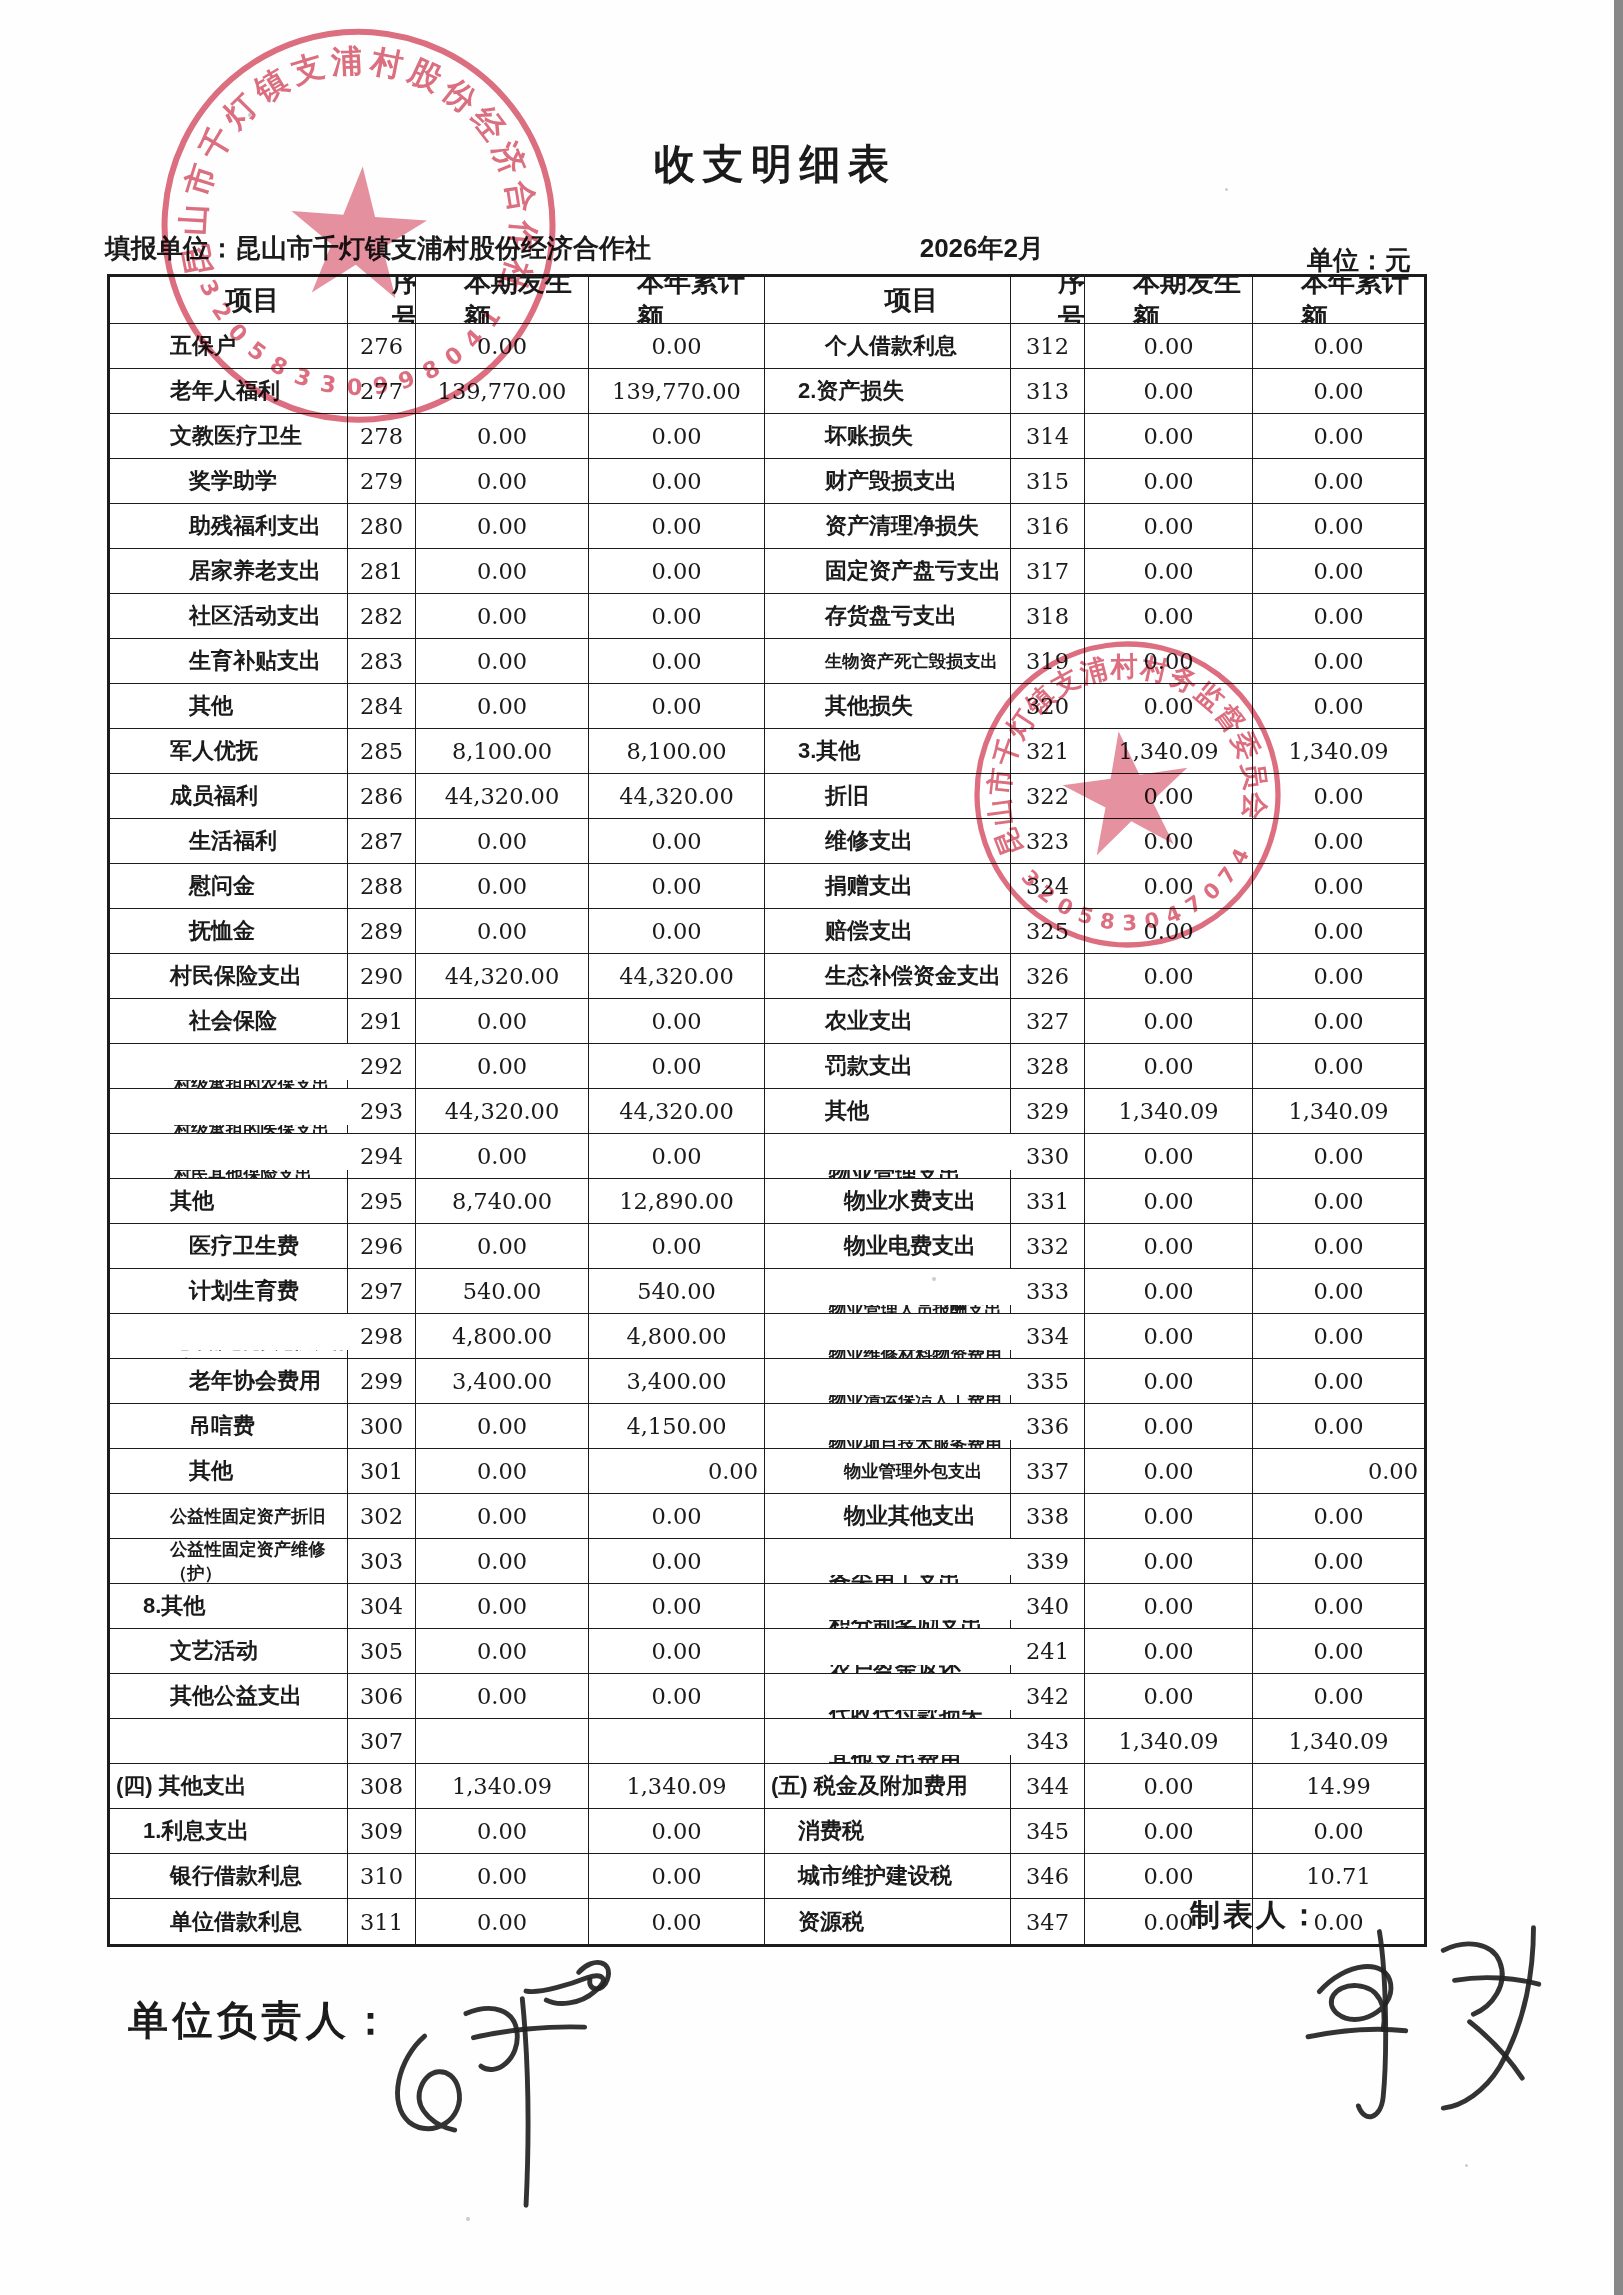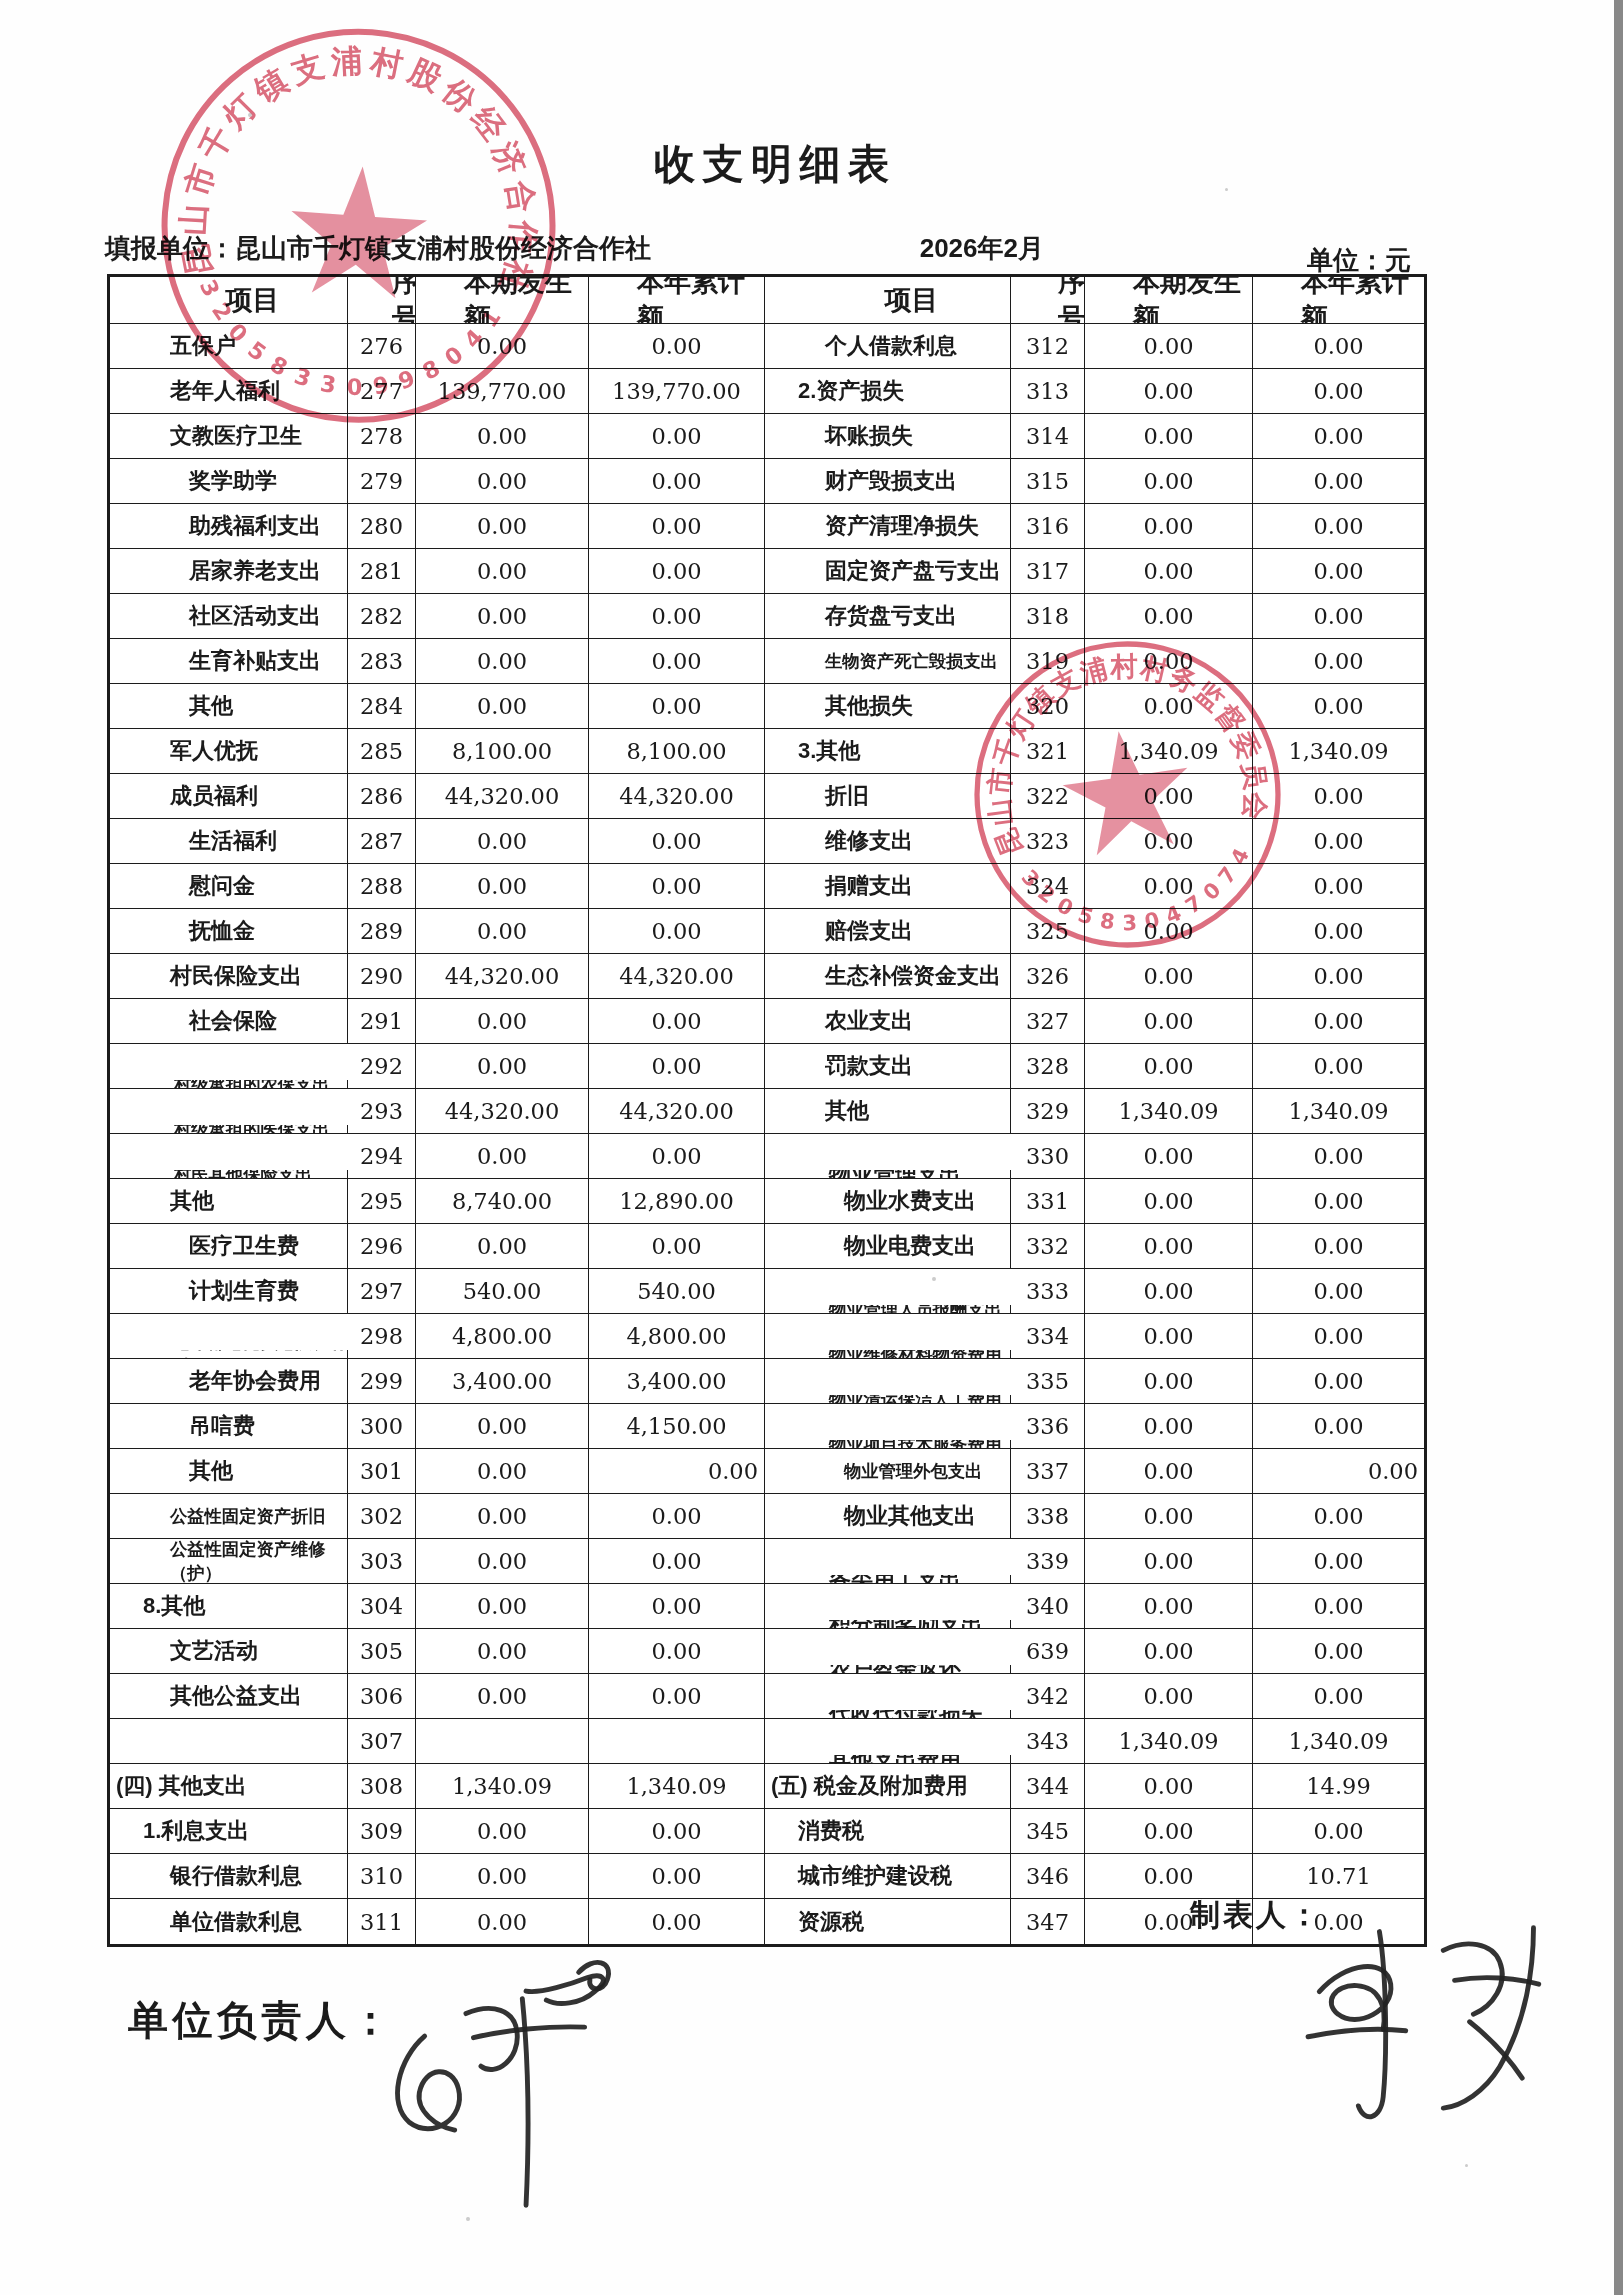--- a/index.html
+++ b/index.html
@@ -317,21 +317,21 @@
       <div class="cell c-num">0.00</div>
       <div class="cell c-item ind3">积分制奖励支出</div>
       <div class="cell c-num">340</div>
       <div class="cell c-num">0.00</div>
       <div class="cell c-num lastcol">0.00</div>
       <div class="cell c-item ind2">文艺活动</div>
       <div class="cell c-num">305</div>
       <div class="cell c-num">0.00</div>
       <div class="cell c-num">0.00</div>
       <div class="cell c-item ind3">农户盈余返还</div>
-      <div class="cell c-num">639</div>
+      <div class="cell c-num">241</div>
       <div class="cell c-num">0.00</div>
       <div class="cell c-num lastcol">0.00</div>
       <div class="cell c-item ind2">其他公益支出</div>
       <div class="cell c-num">306</div>
       <div class="cell c-num">0.00</div>
       <div class="cell c-num">0.00</div>
       <div class="cell c-item ind3">代收代付款损失</div>
       <div class="cell c-num">342</div>
       <div class="cell c-num">0.00</div>
       <div class="cell c-num lastcol">0.00</div>

